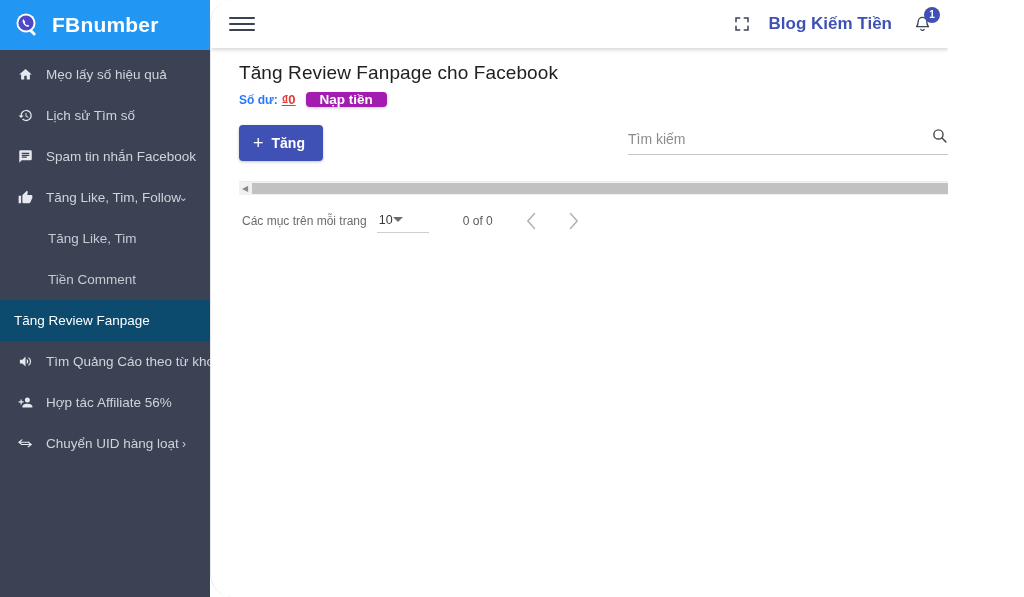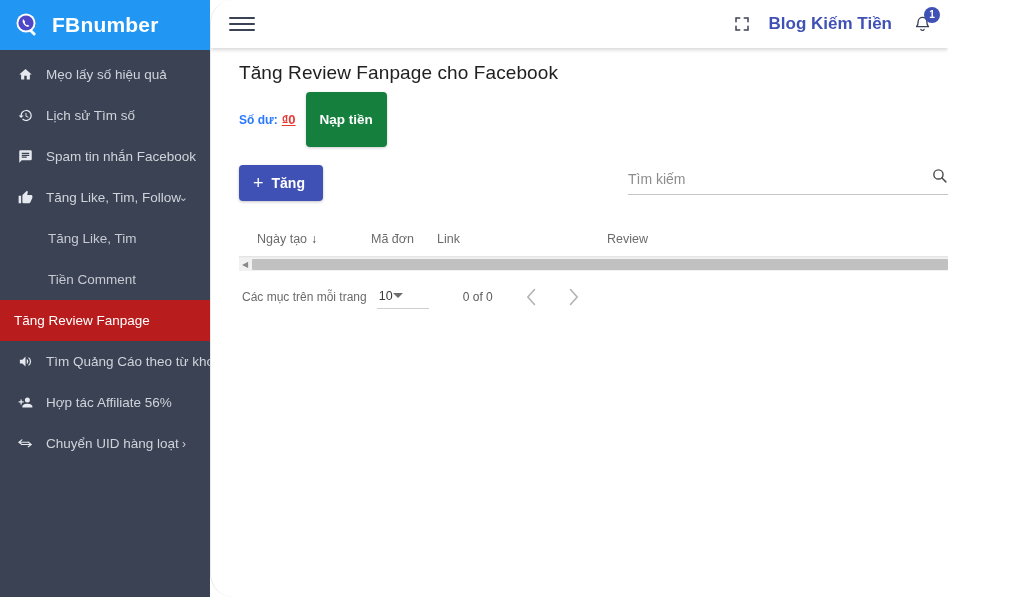--- a/index.html
+++ b/index.html
@@ -52,21 +52,21 @@
   }
   .nav-item .ico {
     width: 24px; height: 16px;
     flex: 0 0 24px;
     display: flex; align-items: center; justify-content: flex-start;
     color: #e6e9ef;
   }
   .nav-item .lbl { margin-left: 4px; }
   .nav-item.child { padding-left: 44px; font-size: 13.5px; color: #c6cad3; }
   .nav-item.active {
-    background: #b91c1c;
+    background: #0c4a6e;
     color: #ffffff;
     padding-left: 10px;
   }
   .nav-item .chev {
     position: absolute;
     right: 22px;
     color: #c6cad3;
     font-size: 11px;
     line-height: 1;
   }
@@ -129,27 +129,27 @@
     font-size: 19px;
     color: #212121;
     margin: 0 0 8px 0;
     font-weight: normal;
     letter-spacing: .1px;
   }
   .balance-row { display: flex; align-items: center; gap: 10px; margin-bottom: 18px; }
   .balance-label { color: #2979ff; font-weight: bold; font-size: 12px; }
   .balance-value { color: #e53935; font-weight: bold; font-size: 13px; text-decoration: underline; }
   .btn-nap {
-    background: #15803d;
+    background: #a21caf;
     color: #ffffff;
     border: none;
     border-radius: 4px;
     font-size: 13.5px;
     font-weight: bold;
-    padding: 20px 14px;
+    padding: 0 14px;
     cursor: pointer;
     box-shadow: 0 1px 3px rgba(0,0,0,.2);
     font-family: inherit;
   }
 
   .toolbar-row {
     display: flex; align-items: flex-start;
     margin-bottom: 20px;
   }
   .btn-add {
@@ -402,30 +402,20 @@
           <span class="search-icon-btn">
             <svg width="17" height="17" viewBox="0 0 24 24" fill="none" stroke="#4a4a4a" stroke-width="2" stroke-linecap="round">
               <circle cx="10.5" cy="10.5" r="6.5"></circle>
                 <path d="M15.5 15.5 21 21"></path>
             </svg>
           </span>
         </div>
       </div>
 
       <div class="table-wrap">
-        <div class="table-head">
-          <span class="th" style="position:absolute;left:18px">
-            <span>Ngày tạo</span><span class="sort-arrow">↓</span>
-          </span>
-          <span class="th" style="position:absolute;left:132px">Mã đơn</span>
-          <span class="th" style="position:absolute;left:198px">Link</span>
-          <span class="th" style="position:absolute;left:368px">Review</span>
-          <span class="th" style="position:absolute;left:723px">Số lượng</span>
-
-        </div>
 
         <div class="scrollbar">
           <span class="scroll-arrow">◀</span>
           <span class="scroll-thumb"></span>
         </div>
       </div>
 
       <div class="paginator">
         <span class="pg-label">Các mục trên mỗi trang</span>
         <span class="pg-select">

